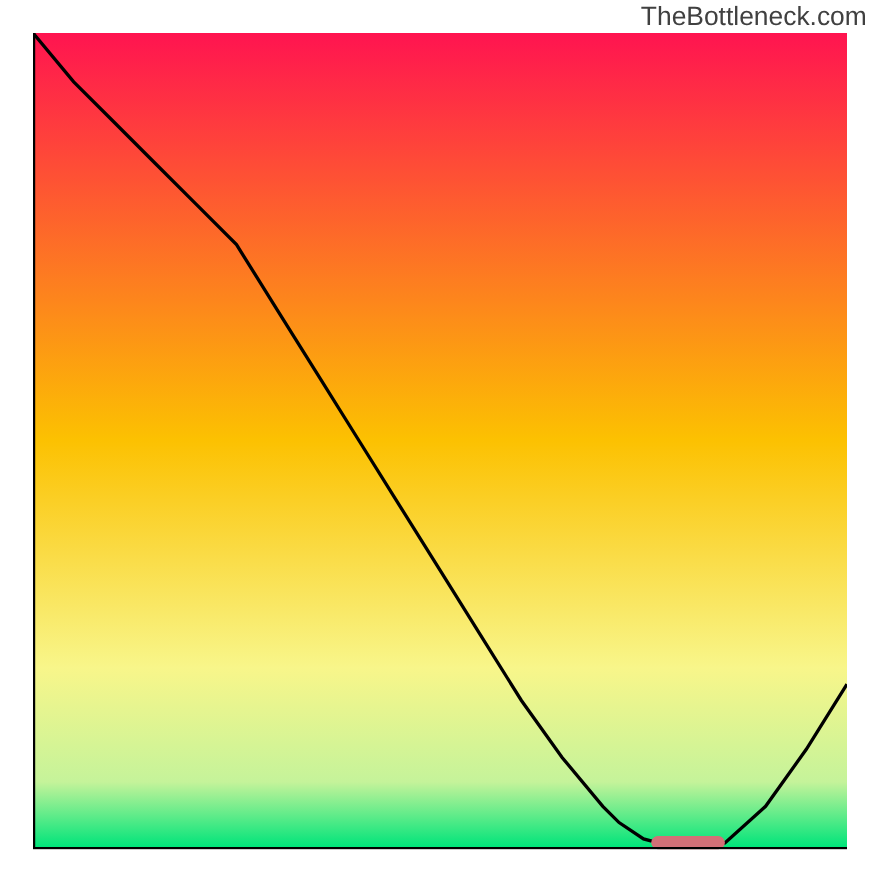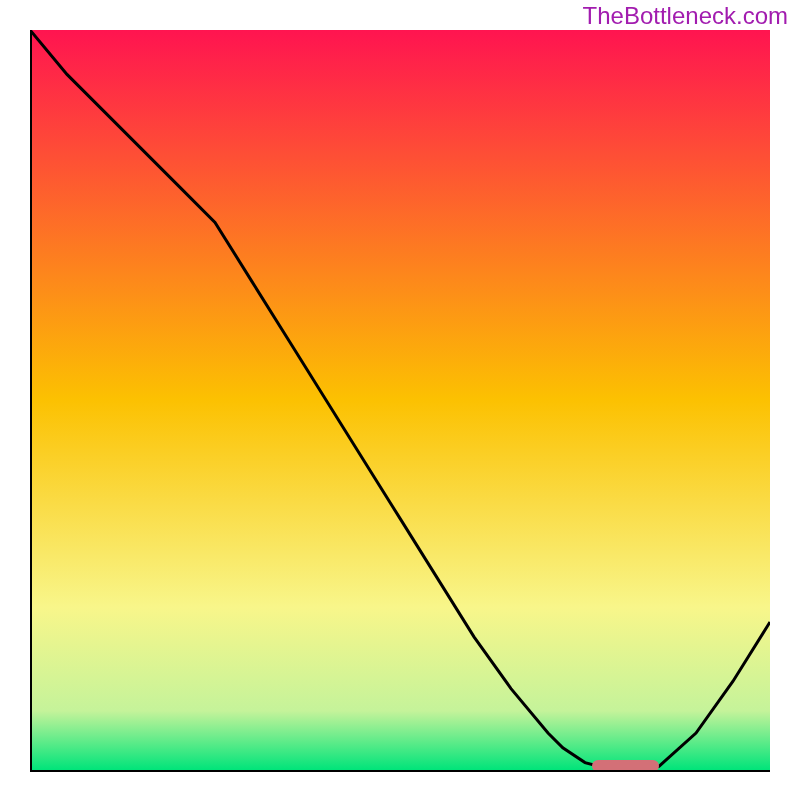--- a/index.html
+++ b/index.html
@@ -13,21 +13,21 @@
   .container {
     position: relative;
     width: 800px;
     height: 800px;
   }
   .watermark {
     position: absolute;
     top: 2px;
     right: 12px;
     font-size: 24px;
-    color: #a21caf;
+    color: #404040;
     font-weight: 500;
     z-index: 10;
   }
   .plot-area {
     position: absolute;
     left: 30px;
     top: 30px;
     width: 740px;
     height: 740px;
   }

